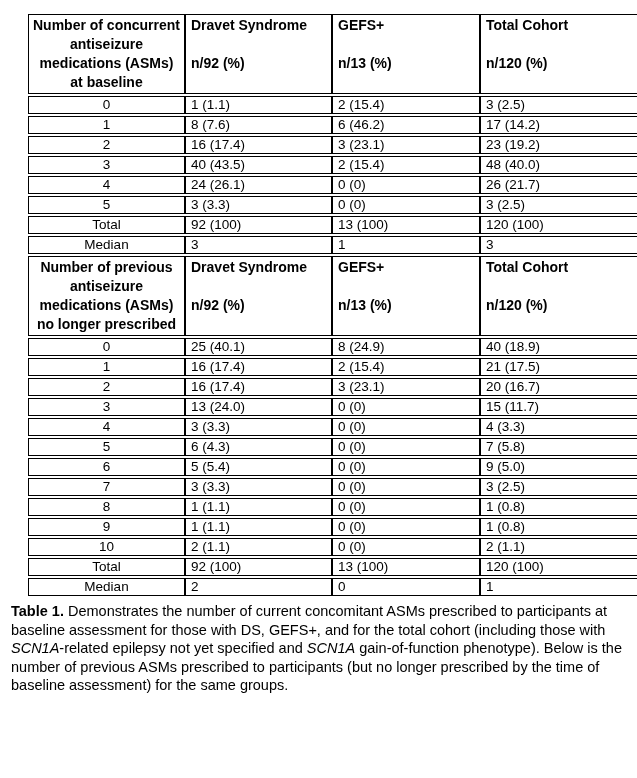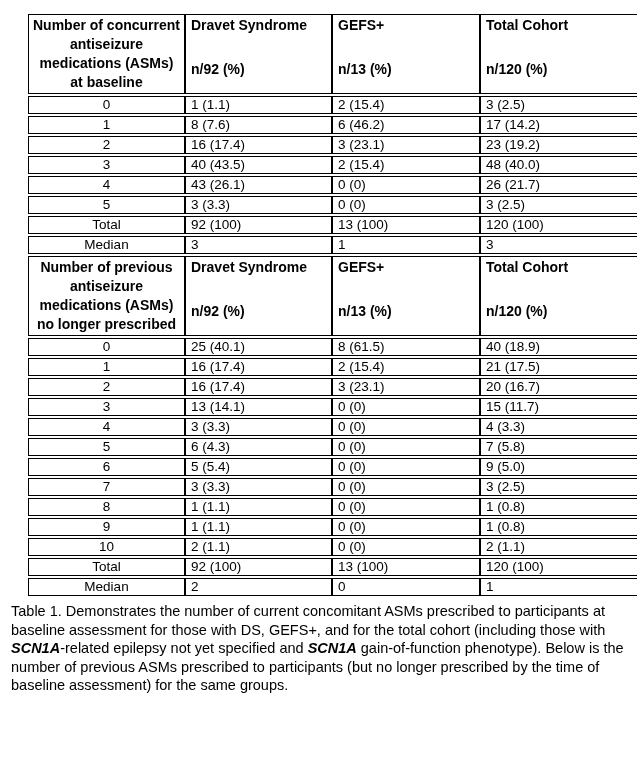--- a/index.html
+++ b/index.html
@@ -33,43 +33,43 @@
     vertical-align: top;
     font-size: 14px;
     line-height: 19px;
     padding: 1px 5px;
   }
   td.hfirst {
     text-align: center;
     padding: 1px 3px;
   }
   .hline1 { }
-  .hline2 { margin-top: 25px; }
+  .hline2 { margin-top: 19px; }
   
   td.cell {
     font-size: 13.5px;
     line-height: 16px;
     height: 18px;
     padding: 0 5px;
     vertical-align: middle;
     white-space: nowrap;
   }
   td.label {
     text-align: center;
   }
   
   .caption {
     width: 617px;
     margin: 4px 0 0 0;
     font-size: 14.5px;
     line-height: 18.5px;
     text-align: left;
   }
-  .caption .bold { font-weight: normal; margin-top: 40px; }
-  .caption .italic { font-style: italic; font-weight: bold; }
+  .caption .bold { font-weight: bold; margin-top: 40px; }
+  .caption .italic { font-style: italic; }
 </style>
 </head>
 <body>
 
 <div class="page">
 
   <table class="asm-table">
     <colgroup>
       <col style="width:157px">
       <col style="width:147px">
@@ -111,21 +111,21 @@
           <td class="cell">23 (19.2)</td>
         </tr>
         <tr>
           <td class="cell label">3</td>
           <td class="cell">40 (43.5)</td>
           <td class="cell">2 (15.4)</td>
           <td class="cell">48 (40.0)</td>
         </tr>
         <tr>
           <td class="cell label">4</td>
-          <td class="cell">43 (26.1)</td>
+          <td class="cell">24 (26.1)</td>
           <td class="cell">0 (0)</td>
           <td class="cell">26 (21.7)</td>
         </tr>
         <tr>
           <td class="cell label">5</td>
           <td class="cell">3 (3.3)</td>
           <td class="cell">0 (0)</td>
           <td class="cell">3 (2.5)</td>
         </tr>
         <tr>
@@ -151,38 +151,38 @@
             <div class="hline2">n/13 (%)</div>
           </td>
           <td class="hcell">
             <div class="hline1">Total Cohort</div>
             <div class="hline2">n/120 (%)</div>
           </td>
         </tr>
         <tr>
           <td class="cell label">0</td>
           <td class="cell">25 (40.1)</td>
-          <td class="cell">8 (61.5)</td>
+          <td class="cell">8 (24.9)</td>
           <td class="cell">40 (18.9)</td>
         </tr>
         <tr>
           <td class="cell label">1</td>
           <td class="cell">16 (17.4)</td>
           <td class="cell">2 (15.4)</td>
           <td class="cell">21 (17.5)</td>
         </tr>
         <tr>
           <td class="cell label">2</td>
           <td class="cell">16 (17.4)</td>
           <td class="cell">3 (23.1)</td>
           <td class="cell">20 (16.7)</td>
         </tr>
         <tr>
           <td class="cell label">3</td>
-          <td class="cell">13 (14.1)</td>
+          <td class="cell">13 (24.0)</td>
           <td class="cell">0 (0)</td>
           <td class="cell">15 (11.7)</td>
         </tr>
         <tr>
           <td class="cell label">4</td>
           <td class="cell">3 (3.3)</td>
           <td class="cell">0 (0)</td>
           <td class="cell">4 (3.3)</td>
         </tr>
         <tr>

